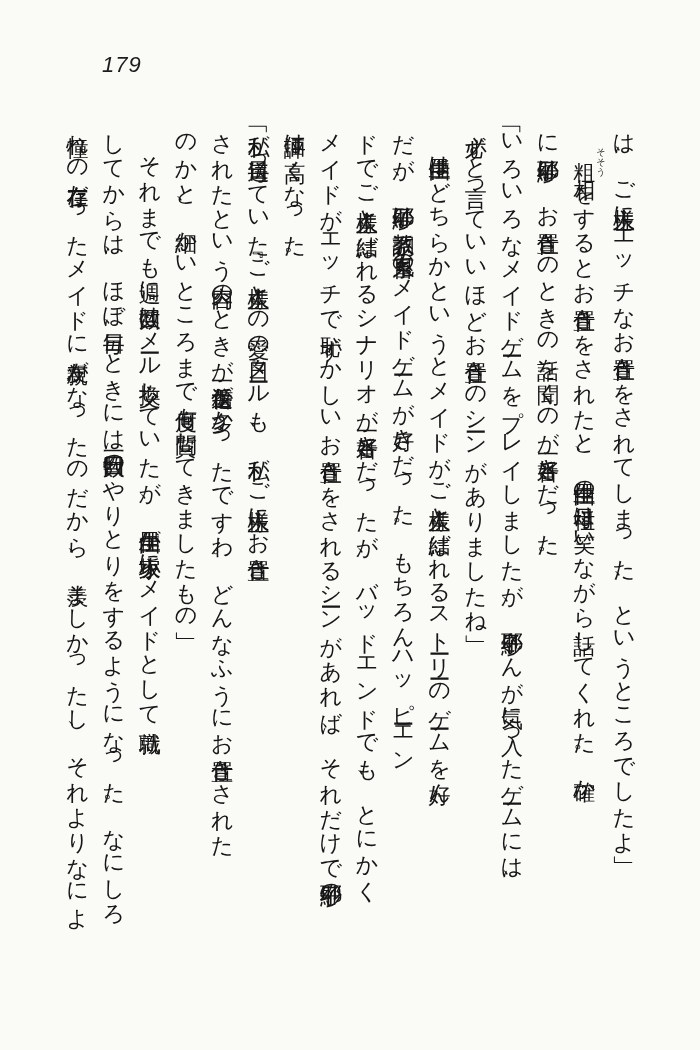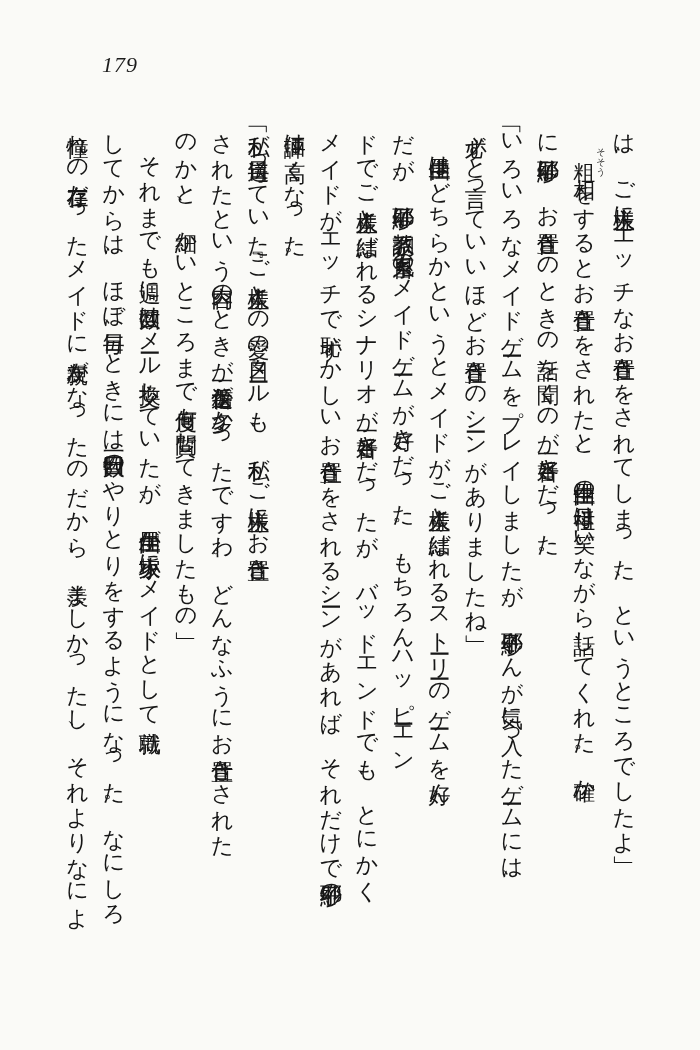--- a/index.html
+++ b/index.html
@@ -5,21 +5,21 @@
   html, body {
     margin: 0;
     padding: 0;
   }
   .page {
     position: relative;
     width: 700px;
     height: 1050px;
     background: #fafaf7;
     overflow: hidden;
-    font-family: Liberation Serif, serif;
+    font-family: Liberation Sans, sans-serif;
   }
   .page-number {
     position: absolute;
     top: 52px;
     left: 102px;
     font-size: 22px;
     font-style: italic;
     letter-spacing: 1px;
     color: #1c1c1c;
   }

